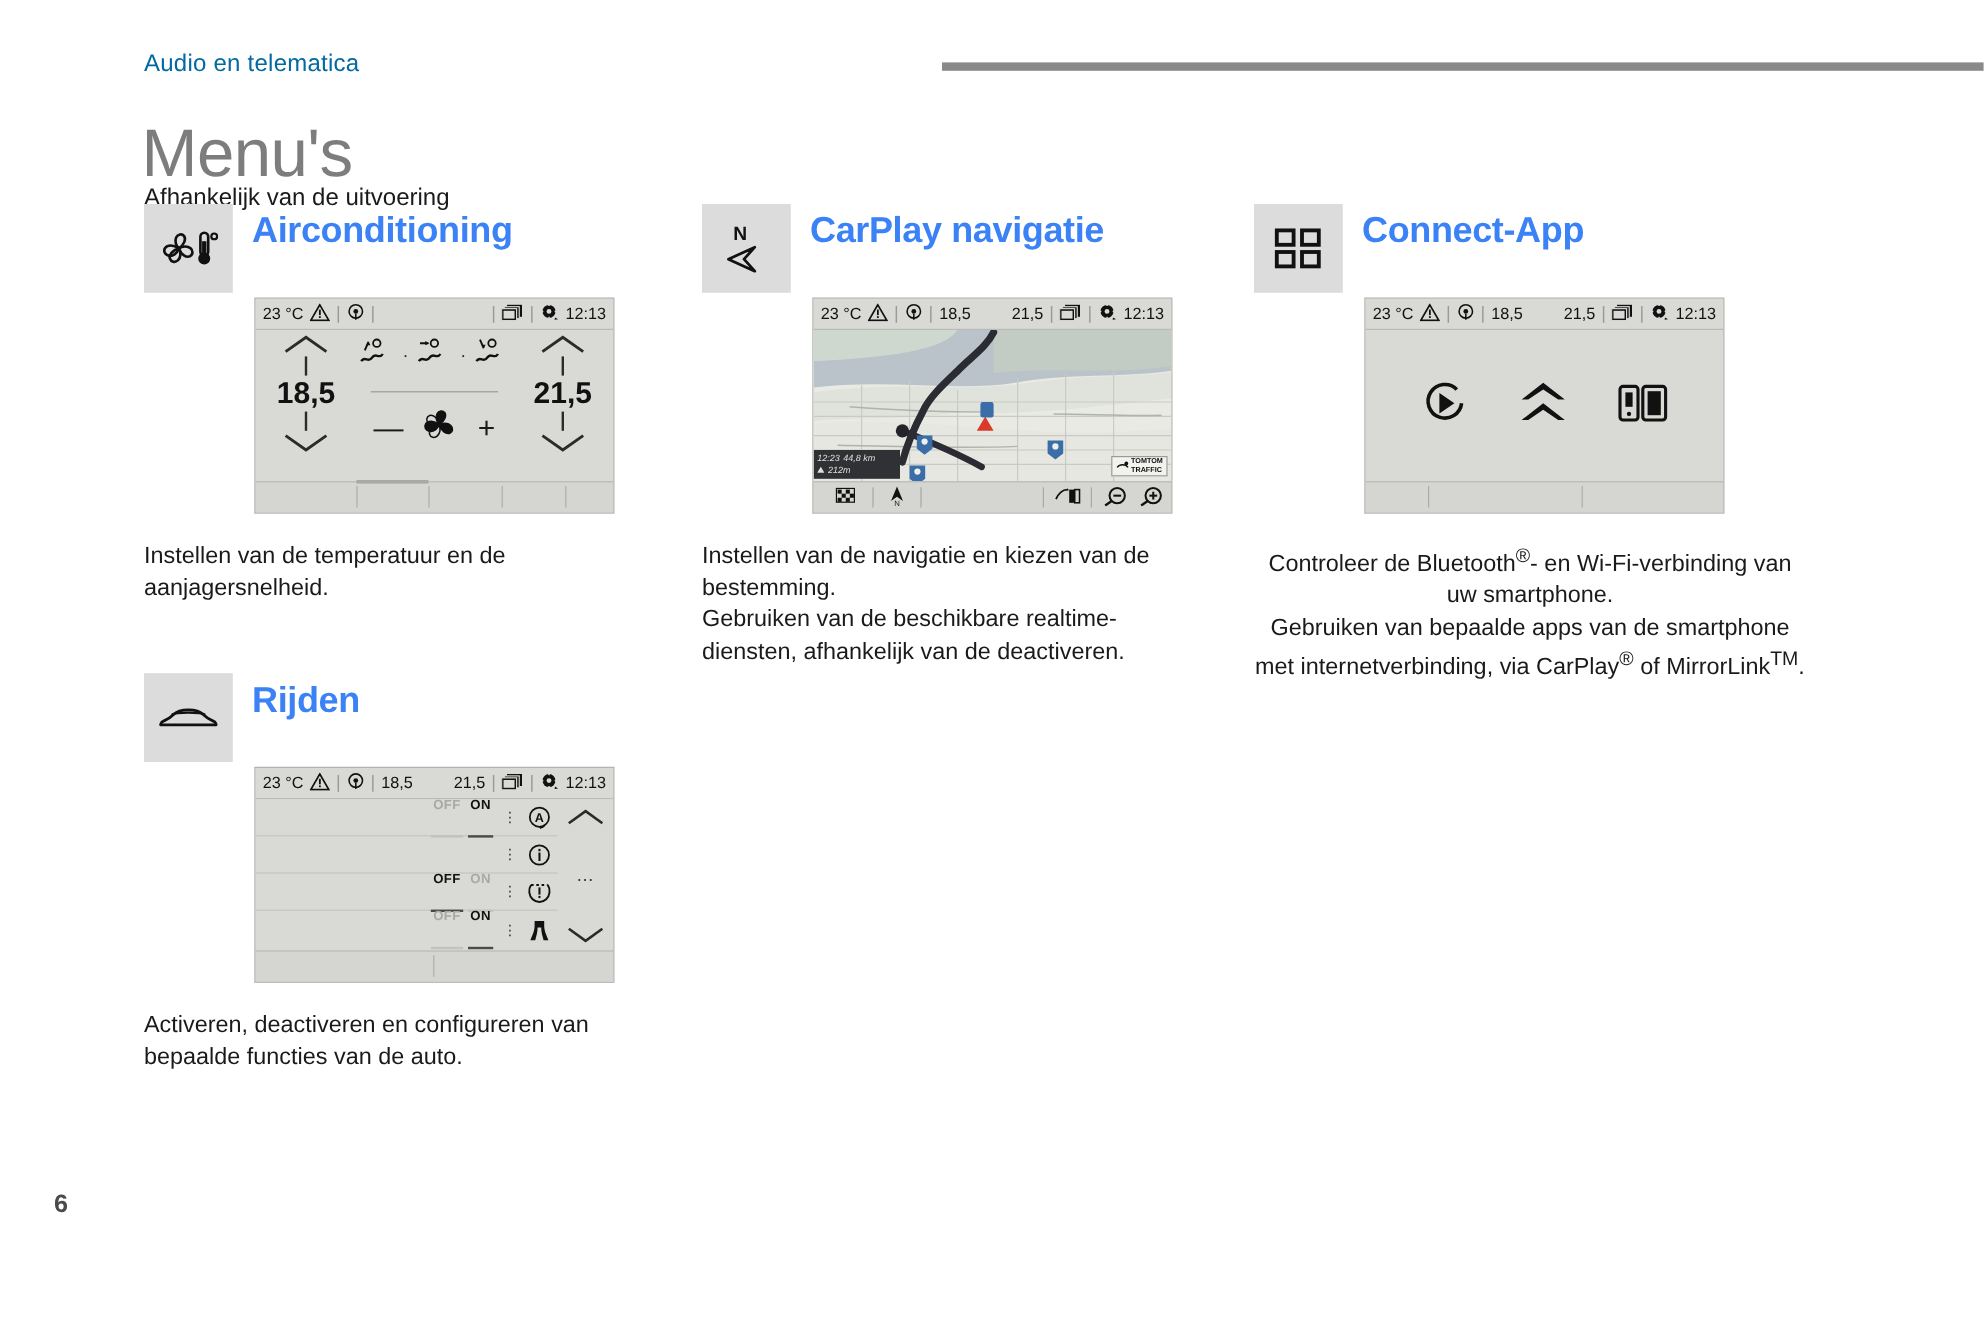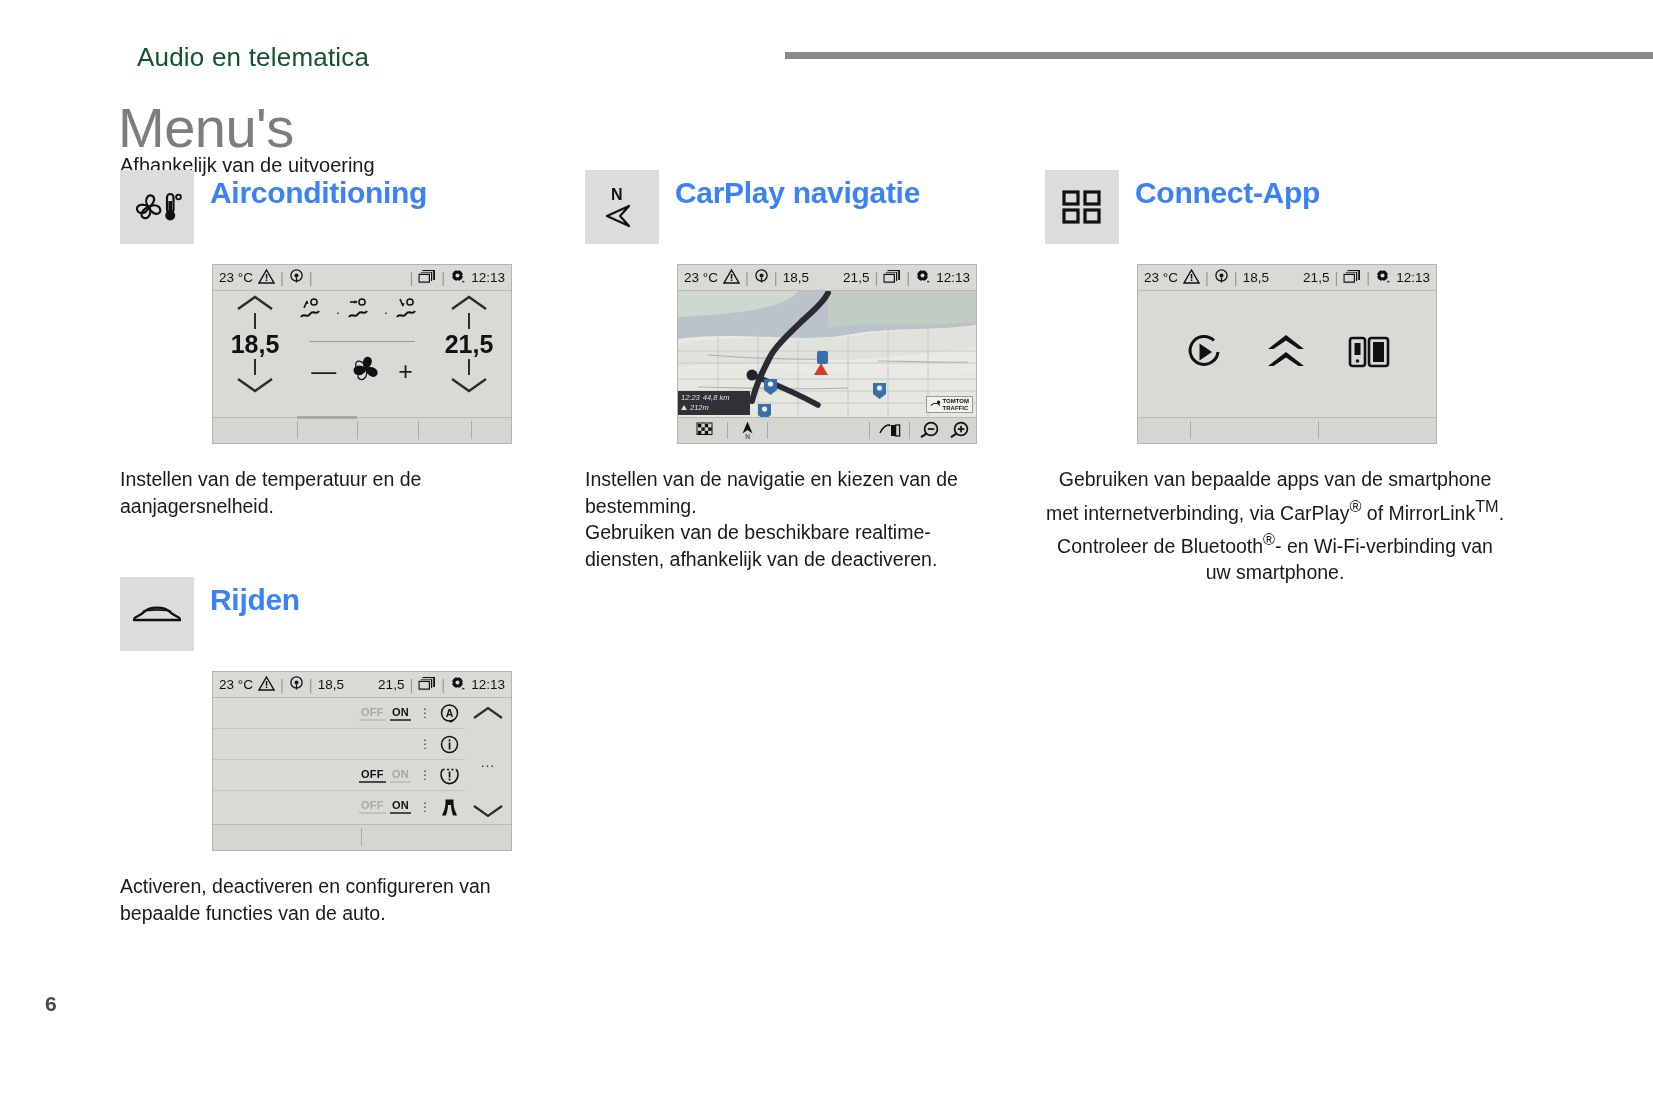--- a/index.html
+++ b/index.html
@@ -10,21 +10,21 @@
     color:#1a1a1a;
     position:relative;
     overflow:hidden;
   }
   
   .page-header{
     position:absolute;left:0;top:0;width:1653px;height:80px;
   }
   .header-label{
     position:absolute;left:120px;top:42px;
-    font-size:26px;color:#14532d;letter-spacing:.2px;margin-left:17px;
+    font-size:20px;color:#0369a1;letter-spacing:.2px;
   }
   .header-rule{
     position:absolute;left:785px;top:52px;width:868px;height:7px;
     background:#8a8a8a;
   }
   
   .page-title{
     position:absolute;left:118px;top:95px;
     font-size:56px;font-weight:400;color:#7d7d7d;letter-spacing:-0.5px;
   }
@@ -98,21 +98,21 @@
   .ac-sign{font-size:25px;color:#1a1a1a;line-height:18px;font-weight:400;}
   
   .dr-rows{position:absolute;left:0;right:46px;top:0;}
   .dr-row{
     position:relative;height:31px;
     border-bottom:1px solid #c4c5c1;
     display:flex;align-items:center;justify-content:flex-end;
     padding-right:4px;box-sizing:border-box;
   }
   .toggle{display:flex;align-items:flex-end;gap:8px;margin-right:10px;}
-  .tg{position:relative;font-size:11px;font-weight:bold;letter-spacing:.3px;padding-bottom:3px;}
+  .tg{position:relative;font-size:11px;font-weight:bold;letter-spacing:.3px;padding-bottom:21px;}
   .tg::after{content:"";position:absolute;left:-2px;right:-2px;bottom:0;height:2px;}
   .tg.on{color:#111;}
   .tg.on::after{background:#4a4a4a;}
   .tg.off{color:#a8a9a5;}
   .tg.off::after{background:#c2c3bf;}
   .dr-dots{font-size:12px;color:#333;letter-spacing:0;margin-right:6px;line-height:10px;}
   .dr-icon{width:24px;display:flex;justify-content:center;}
   .dr-side{
     position:absolute;right:0;top:0;width:46px;height:126px;
     display:flex;flex-direction:column;align-items:center;justify-content:space-between;
@@ -141,21 +141,21 @@
   
   .ca-icons{
     position:absolute;inset:0;display:flex;align-items:center;justify-content:space-around;
     padding:0 26px;box-sizing:border-box;
   }
   
   .page-num{
     position:absolute;left:45px;top:992px;
     font-size:21px;font-weight:bold;color:#4a4a4a;
   }
-  .screen-wrap{margin-top:22px;margin-left:92px;}
+  .screen-wrap{margin-top:6px;margin-left:92px;}
   .body-wrap{margin-top:22px;}
 </style>
 </head>
 <body>
 
 <div class="page-header">
   <div class="header-label">Audio en telematica</div>
   <div class="header-rule"></div>
 </div>
 
@@ -765,22 +765,22 @@
 
         <div class="screen-foot">
           <div class="foot-tick" style="left:52px;"></div>
           <div class="foot-tick" style="left:180px;"></div>
         </div>
       </div>
     </div>
 
     <div class="sec-body body-wrap">
       <p>
+        <span>Controleer de Bluetooth</span><sup>®</sup><span>- en Wi-Fi-verbinding van uw smartphone.</span>
+      </p>
+      <p>
         <span>Gebruiken van bepaalde apps van de smartphone met internetverbinding, via CarPlay</span><sup>®</sup><span> of MirrorLink</span><sup>TM</sup><span>.</span>
       </p>
-      <p>
-        <span>Controleer de Bluetooth</span><sup>®</sup><span>- en Wi-Fi-verbinding van uw smartphone.</span>
-      </p>
     </div>
   </div>
 </div>
 
 <div class="page-num">6</div>
 
 </body></html>

